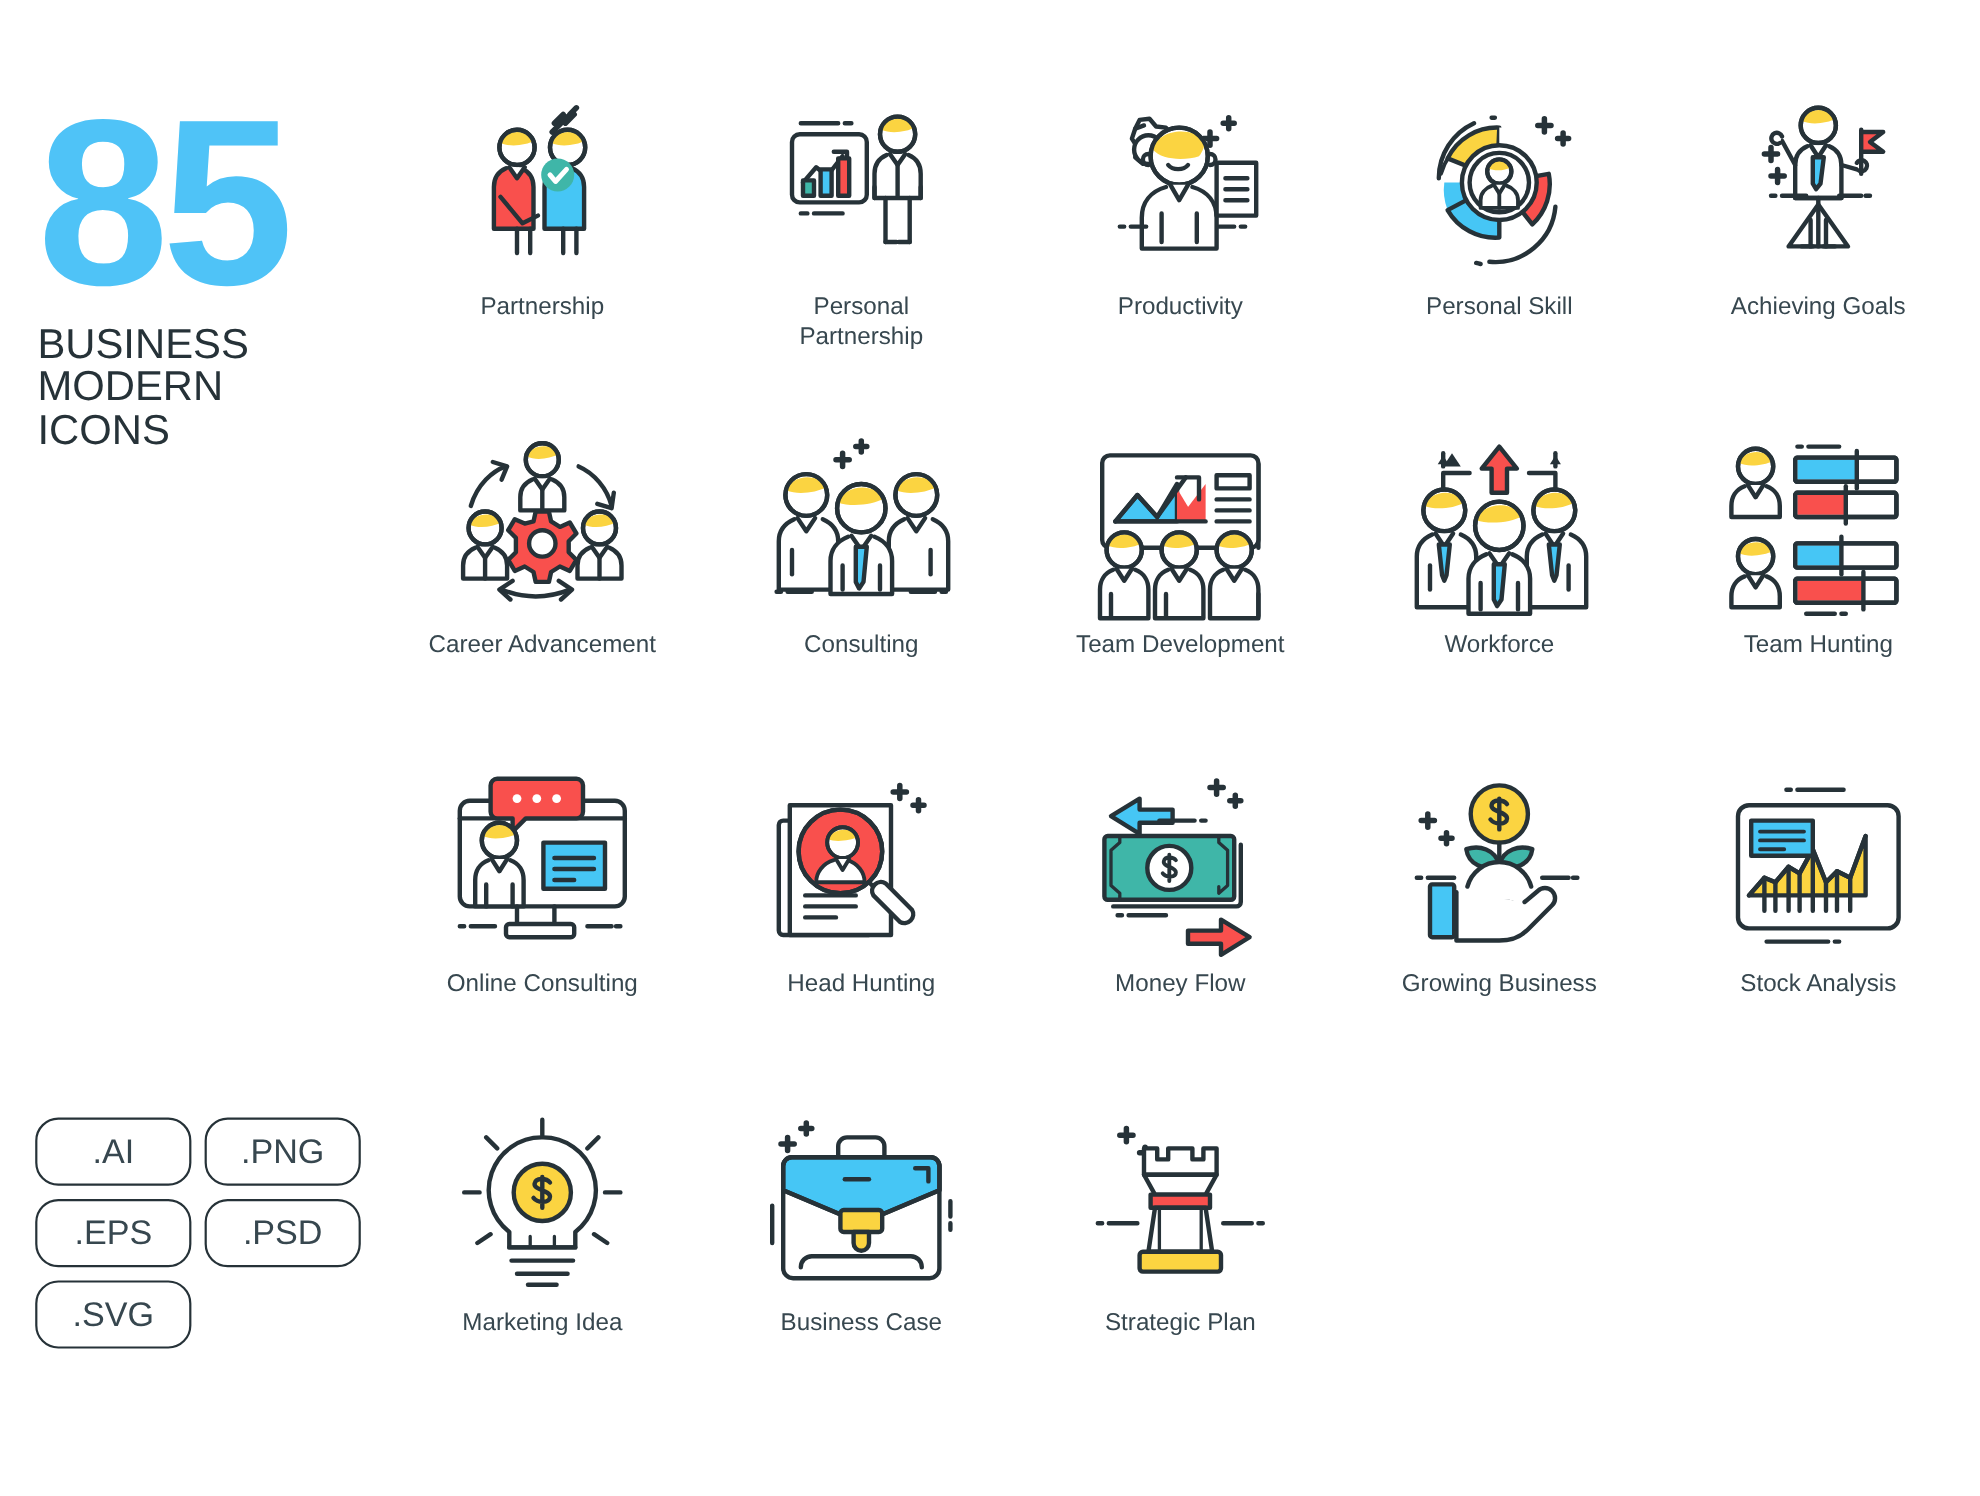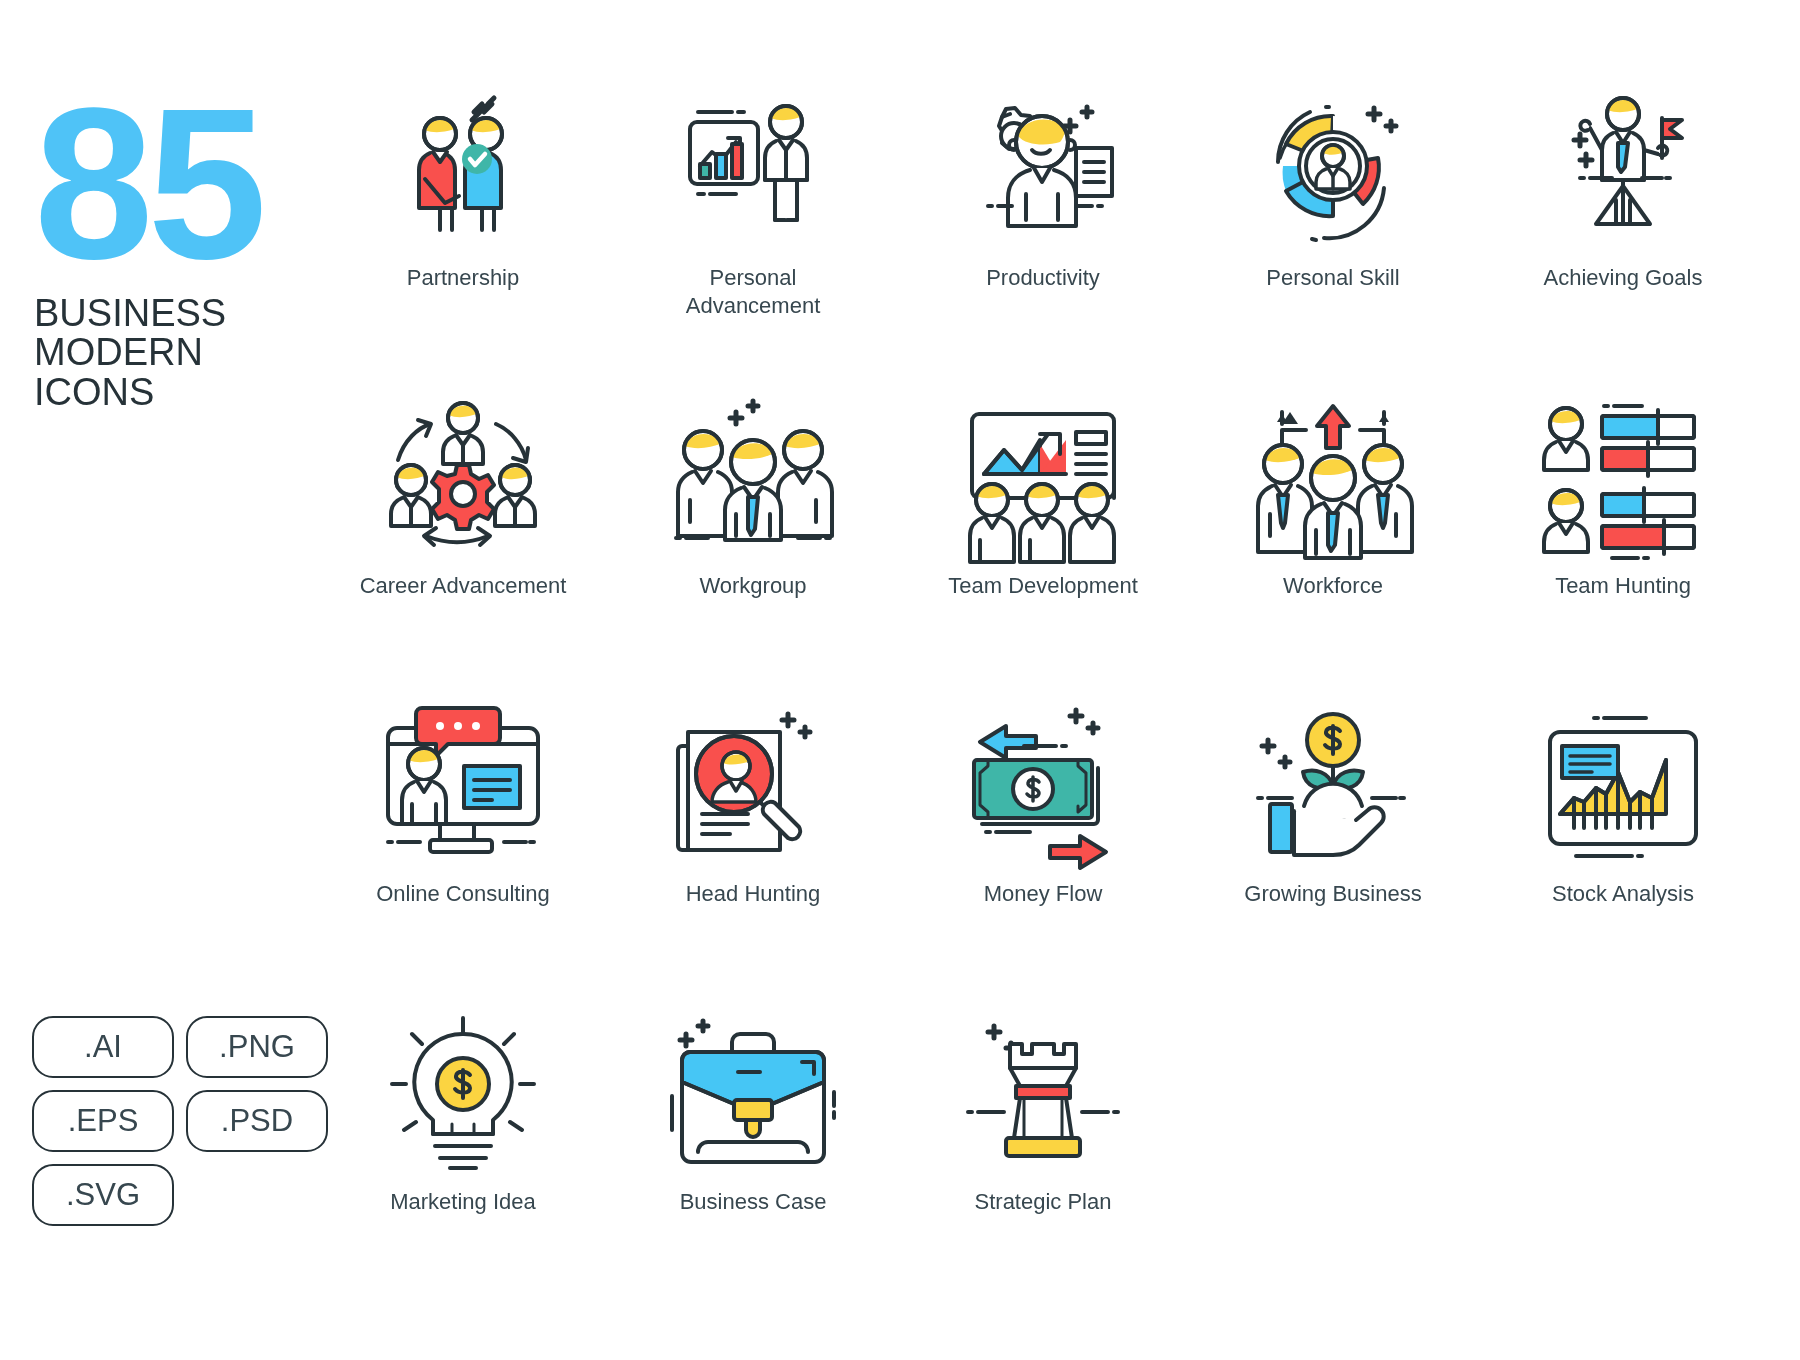--- a/index.html
+++ b/index.html
@@ -39,21 +39,21 @@
     width: 142px; height: 62px;
     border: 2.5px solid #263238;
     border-radius: 21px;
     display: flex; align-items: center; justify-content: center;
     font-size: 31px; color: #37474F;
     background: #fff;
   }
 
   
   .grid {
-    position: absolute; left: 318px; top: 88px;
+    position: absolute; left: 348px; top: 88px;
     width: 1450px;
     display: grid;
     grid-template-columns: repeat(5, 1fr);
     grid-auto-rows: 308px;
   }
   .cell {
     display: flex; flex-direction: column;
     align-items: center; justify-content: flex-start;
   }
   .icon-box {
@@ -133,21 +133,21 @@
           <path d="M102 34a16 16 0 1132 0 16 16 0 01-32 0z" fill="none"></path>
           <path d="M108 53c-7 3-11 9-11 17v22h42V70c0-8-4-14-11-17" fill="#fff"></path>
           <path d="M111 52l7 10 7-10" fill="#fff"></path>
           <path d="M118 62v28"></path>
           <path d="M107 92v40M129 92v40"></path>
           <path d="M107 132h10M129 132h-10"></path>
           <path d="M97 82v10M139 82v10"></path>
         </svg>
       </div>
       <div class="cap" style="white-space:pre-line">Personal
-Advancement</div>
+Partnership</div>
     </div>
 
     <div class="cell">
       <div class="icon-box">
         <svg width="170" height="170" viewBox="0 0 170 170" fill="none" stroke="#263238" stroke-width="4" stroke-linecap="round" stroke-linejoin="round">
           <path d="M52 26l-8 3-3 9 5 8-2 9 7 6 9-1 7 6" fill="none"></path>
           <circle cx="56" cy="48" r="13" fill="#fff"></circle>
           <path d="M44 29l4-8 9-1 6 7 9 1 3 9-4 8 3 9-6 6" fill="none"></path>
           <g stroke="#263238" stroke-width="5">
               <path d="M106 38h12M112 32v12M124 24h10M129 19v10"></path>
@@ -279,21 +279,21 @@
           <path d="M63 66a22 22 0 1144 0 22 22 0 01-44 0z" fill="#fff"></path>
           <path d="M64 61c5-16 32-19 42-4-10 6-30 8-42 4z" fill="#FBD441" stroke="none"></path>
           <path d="M63 66a22 22 0 1144 0 22 22 0 01-44 0z" fill="none"></path>
           <path d="M73 92c-10 4-16 12-16 22v30h56v-30c0-10-6-18-16-22" fill="#fff"></path>
           <path d="M76 91l9 13 9-13" fill="#fff"></path>
           <path d="M80 101h10l-3 32-4 6-3-6z" fill="#46C6F5"></path>
           <path d="M68 118v22M102 118v22"></path>
           <path d="M8 142h4M18 142h22M130 142h22M158 142h4"></path>
         </svg>
       </div>
-      <div class="cap">Workgroup</div>
+      <div class="cap">Consulting</div>
     </div>
 
     <div class="cell">
       <div class="icon-box">
         <svg width="170" height="170" viewBox="0 0 170 170" fill="none" stroke="#263238" stroke-width="4" stroke-linecap="round" stroke-linejoin="round">
           <path d="M14 26h142v76"></path>
           <rect x="14" y="18" width="142" height="84" rx="7" fill="#fff"></rect>
           <path d="M26 78l20-24 18 20 18-30v34z" fill="#46C6F5"></path>
           <path d="M82 48l18 30H82z" fill="#F9504D" stroke="none"></path>
           <path d="M82 78h26V44l-26 34z" fill="#F9504D" stroke="none"></path>

